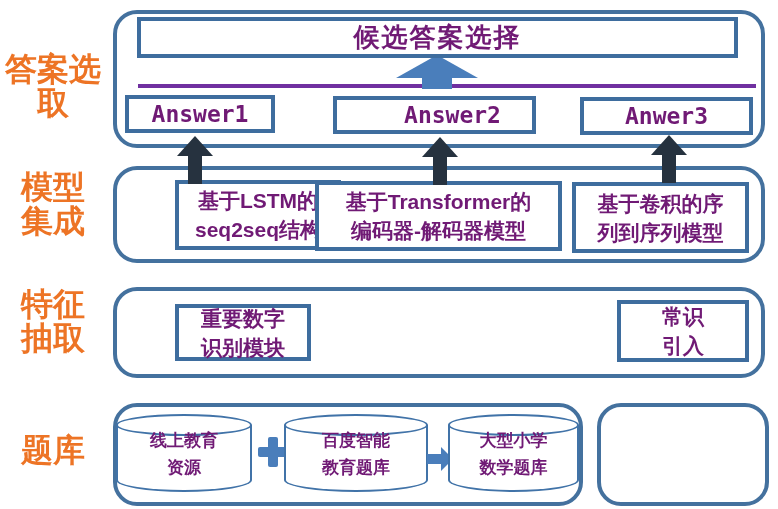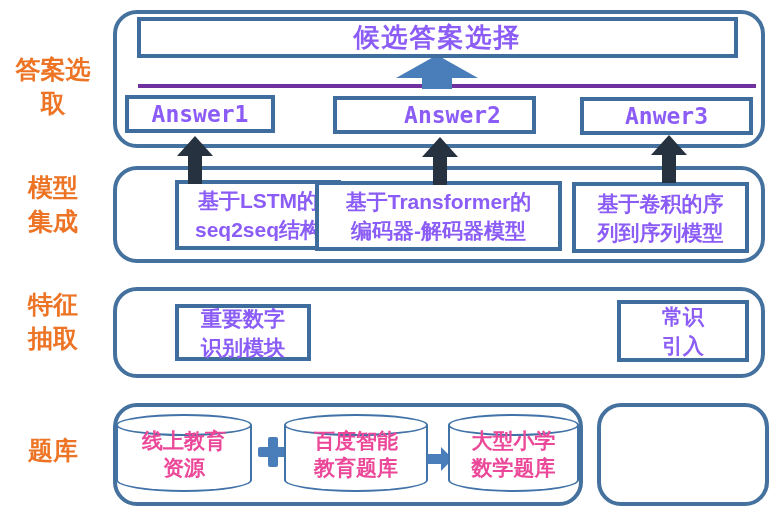--- a/index.html
+++ b/index.html
@@ -10,21 +10,21 @@
   .container { position:absolute; border:4px solid #44719E; border-radius:24px; background:#fff; z-index:1; }
   #c-answer  { left:113px; top:10px;  width:652px; height:138px; }
   #c-model   { left:113px; top:166px; width:652px; height:97px;  }
   #c-feature { left:113px; top:287px; width:652px; height:91px;  }
   #c-qbank   { left:113px; top:403px; width:470px; height:103px; }
   #c-kbank   { left:597px; top:403px; width:172px; height:103px; }
 
   
   .box { position:absolute; border:4px solid #3E6D9E; background:#fff; z-index:4;
          display:flex; align-items:center; justify-content:center; text-align:center;
-         color:#8b5cf6; font-weight:bold; white-space:pre-line; }
+         color:#701a75; font-weight:bold; white-space:pre-line; }
 
   #title-box { left:137px; top:17px; width:601px; height:41px; font-size:26px; letter-spacing:2px; }
 
   .answer-box { font-family:"DejaVu Sans Mono", monospace; font-size:23px; }
   #answer-1 { left:125px; top:95px; width:150px; height:38px; }
   #answer-2 { left:333px; top:96px; width:203px; height:38px;padding-left:36px; }
   #answer-3 { left:580px; top:97px; width:173px; height:38px; }
 
   .model-box { font-size:21px; line-height:29px; }
   #model-1 { left:133px; top:180px; width:166px; height:70px;margin-left:42px; }
@@ -58,21 +58,21 @@
   #dark-arrow-3 { left:651px; top:135px; }
 
   
   .cyl { position:absolute; z-index:3; }
   .cyl .cyl-top { position:absolute; left:0; right:0; top:0; height:22px;
         border:2px solid #4173A8; border-radius:50%; background:#fff; z-index:2; }
   .cyl .cyl-body { position:absolute; left:0; right:0; top:11px; bottom:0;
         border:2px solid #4173A8; border-top:none;
         border-radius:0 0 50% 50% / 0 0 12px 12px; background:#fff; z-index:1; }
   .cyl .cyl-label { position:absolute; left:0; right:0; top:13px; z-index:3;
-        text-align:center; color:#ec4899; font-weight:bold; font-size:21px;
+        text-align:center; color:#701a75; font-weight:bold; font-size:17px;
         line-height:27px; white-space:pre-line; }
   #cyl-1 { left:116px; top:414px; width:136px; height:78px; }
   #cyl-2 { left:284px; top:414px; width:144px; height:78px; }
   #cyl-3 { left:448px; top:414px; width:131px; height:78px; }
   #cyl-4 { left:618px; top:414px; width:132px; height:75px; }
 
   
   .plus { position:absolute; left:258px; top:437px; width:30px; height:30px; z-index:3; }
   .plus::before { content:""; position:absolute; left:0; top:10px; width:30px; height:10px;
         background:#4A7EBB; border-radius:2px; }
@@ -81,21 +81,21 @@
 
   
   .right-arrow { position:absolute; left:427px; top:447px; width:26px; height:24px; z-index:3; }
   .right-arrow .stem { position:absolute; left:0; top:7px; width:14px; height:10px; background:#4A7EBB; }
   .right-arrow .head { position:absolute; left:14px; top:0; width:0; height:0;
         border-top:12px solid transparent; border-bottom:12px solid transparent;
         border-left:12px solid #4A7EBB; }
 
   
   .side-label { position:absolute; left:2px; width:102px; color:#ED7425; font-weight:bold;
-        font-size:25px; line-height:34px; text-align:center; white-space:pre-line; z-index:2; }
+        font-size:32px; line-height:34px; text-align:center; white-space:pre-line; z-index:2; }
   #side-label-1 { top:52px; }
   #side-label-2 { top:170px; }
   #side-label-3 { top:287px; }
   #side-label-4 { top:433px; }
 </style>
 </head>
 <body>
 
 <div class="stage">
 

